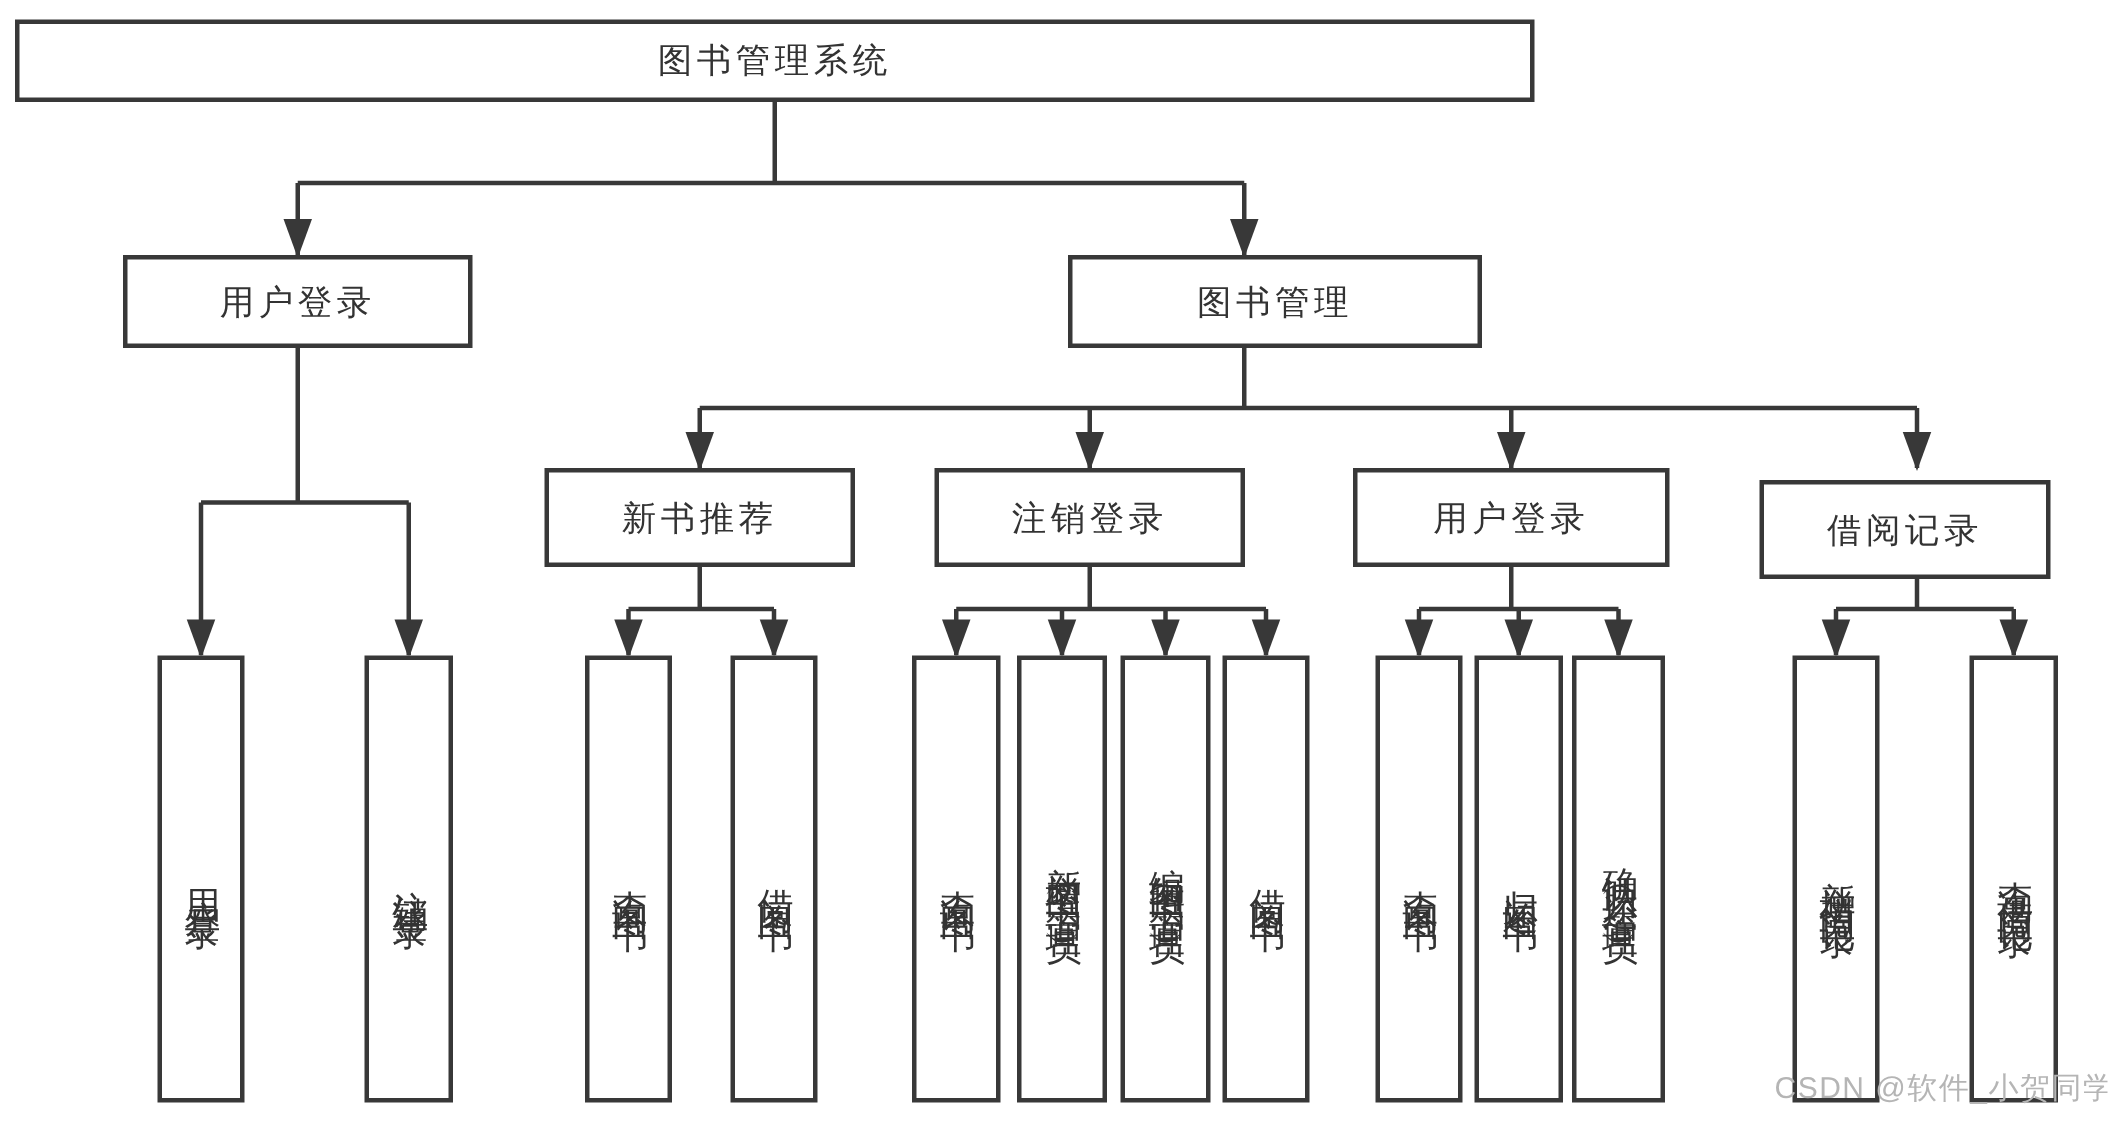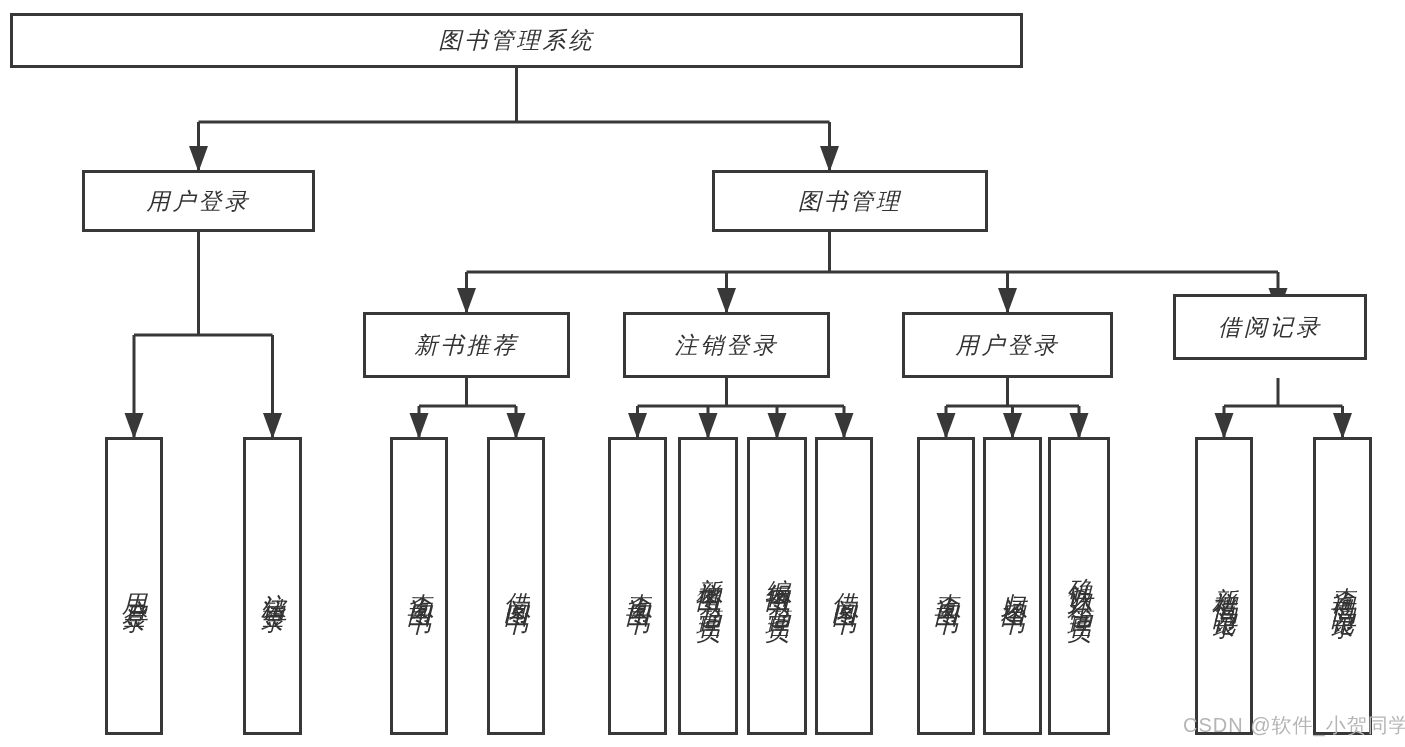--- a/index.html
+++ b/index.html
@@ -33,21 +33,20 @@
   }
   .node {
     position: absolute;
     box-sizing: border-box;
     border: 3px solid var(--line);
     background: var(--background);
     display: flex;
     align-items: center;
     justify-content: center;
     color: var(--text);
-    font-style: italic;
   }
   .node.h {
     font-size: 23px;
     letter-spacing: 3px;
   }
   .node.v {
     writing-mode: vertical-rl;
     text-orientation: mixed;
     font-size: 24px;
     letter-spacing: 6px;
@@ -112,21 +111,21 @@
   </svg>
 
   <div class="node h" style="left:10px;top:13px;width:1013px;height:55px">图书管理系统</div>
 
   <div class="node h" style="left:82px;top:170px;width:233px;height:62px">用户登录</div>
   <div class="node h" style="left:712px;top:170px;width:276px;height:62px">图书管理</div>
 
   <div class="node h" style="left:363px;top:312px;width:207px;height:66px">新书推荐</div>
   <div class="node h" style="left:623px;top:312px;width:207px;height:66px">注销登录</div>
   <div class="node h" style="left:902px;top:312px;width:211px;height:66px">用户登录</div>
-  <div class="node h" style="left:1173px;top:294px;width:194px;height:66px">借阅记录</div>
+  <div class="node h" style="left:1173px;top:320px;width:194px;height:66px">借阅记录</div>
 
   <div class="node v" style="left:105px;top:437px;width:58px;height:298px">用户登录</div>
   <div class="node v" style="left:243px;top:437px;width:59px;height:298px">注销登录</div>
 
   <div class="node v" style="left:390px;top:437px;width:58px;height:298px">查询图书</div>
   <div class="node v" style="left:487px;top:437px;width:58px;height:298px">借阅图书</div>
 
   <div class="node v" style="left:608px;top:437px;width:59px;height:298px">查询图书</div>
   <div class="node v" style="left:678px;top:437px;width:60px;height:298px">新增图书（管理员）</div>
   <div class="node v" style="left:747px;top:437px;width:60px;height:298px">编辑图书（管理员）</div>

